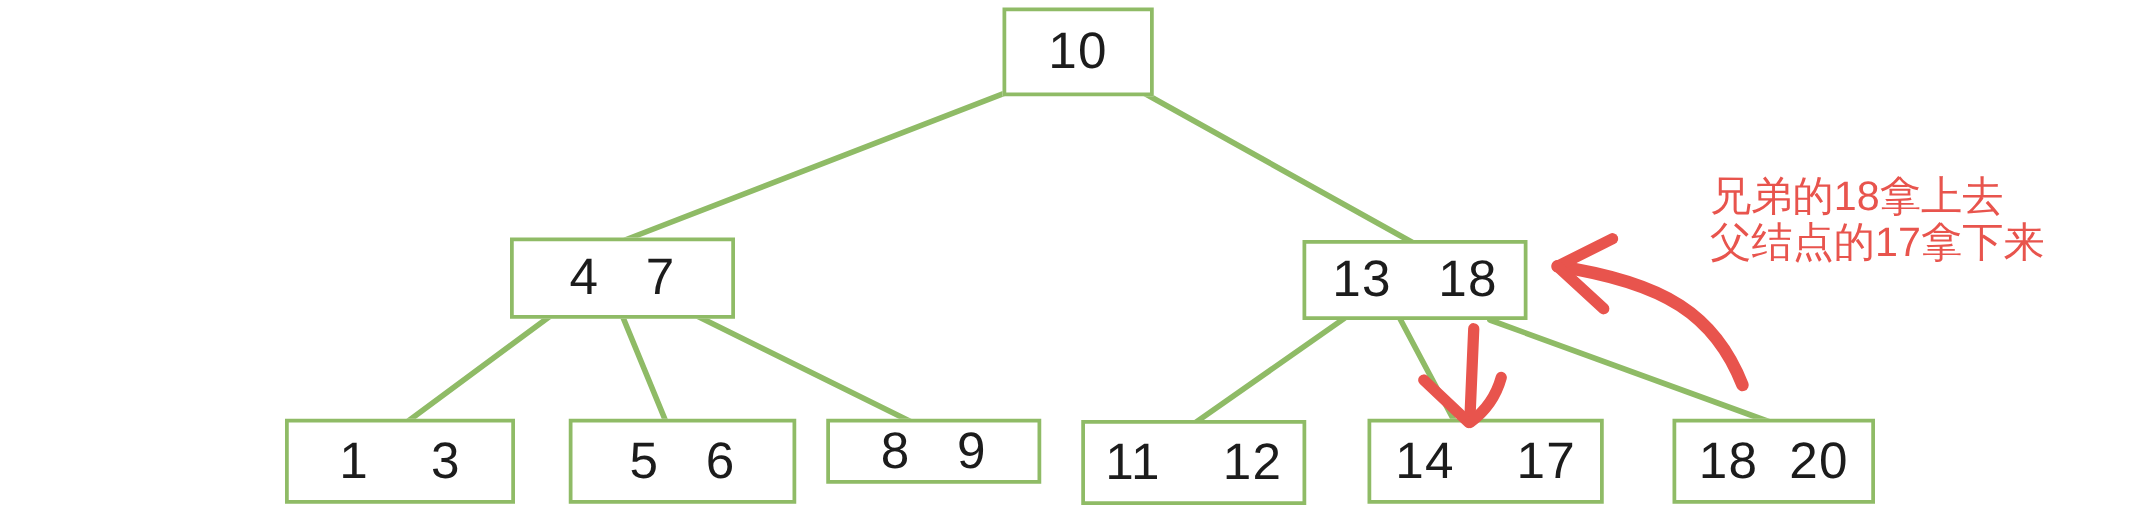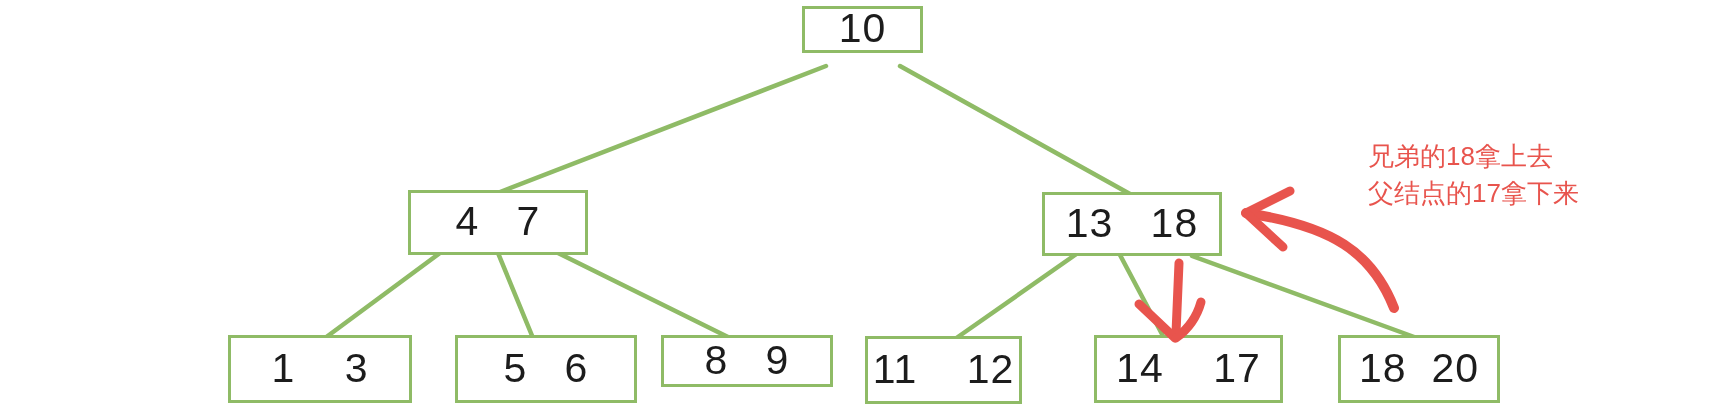--- a/index.html
+++ b/index.html
@@ -28,34 +28,34 @@
   }
   .node-label {
     white-space: pre;
     font-size: 41px;
     color: #1c1c1c;
     letter-spacing: 1px;
     line-height: 1;
     transform: translateY(-1px);
   }
   
-  #node-root   { left: 802px;  top: 6px;   width: 121px; height: 47px; }
+  #node-root   { left: 802px;  top: 6px;   width: 121px; height: 71px; }
   #node-4-7    { left: 408px;  top: 190px; width: 180px; height: 65px; }
   #node-13-18  { left: 1042px; top: 192px; width: 180px; height: 64px; }
   #node-1-3    { left: 228px;  top: 335px; width: 184px; height: 68px; }
   #node-5-6    { left: 455px;  top: 335px; width: 182px; height: 68px; }
   #node-8-9    { left: 661px;  top: 335px; width: 172px; height: 52px; }
-  #node-11-12  { left: 865px;  top: 336px; width: 157px; height: 68px; }
+  #node-11-12  { left: 865px;  top: 336px; width: 180px; height: 68px; }
   #node-14-17  { left: 1078px; top: 335px; width: 189px; height: 68px; margin-left: 16px; }
   #node-19-20  { left: 1338px; top: 335px; width: 162px; height: 68px; }
   .annotation {
     position: absolute;
     left: 1368px;
     top: 138px;
-    font-size: 26px;
+    font-size: 33px;
     line-height: 37px;
     color: #E8544D;
     white-space: nowrap;
     font-family: sans-serif;
   }
 </style>
 </head>
 <body>
 
 <div class="canvas">

